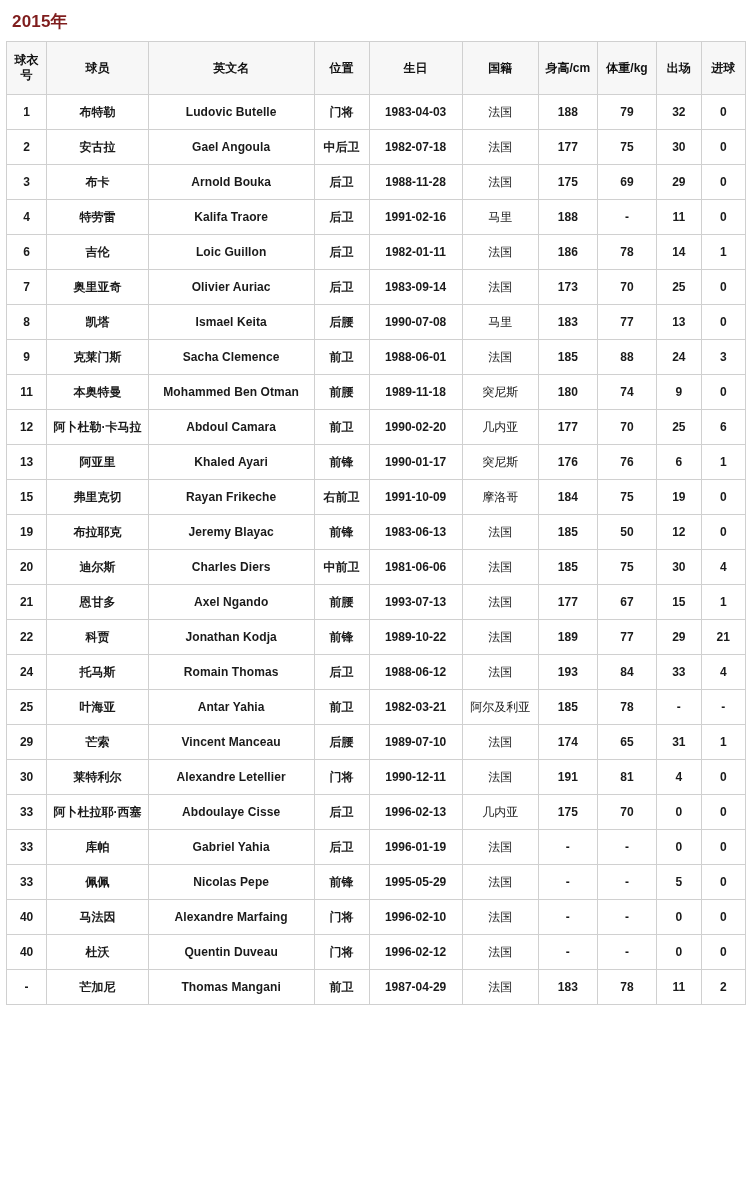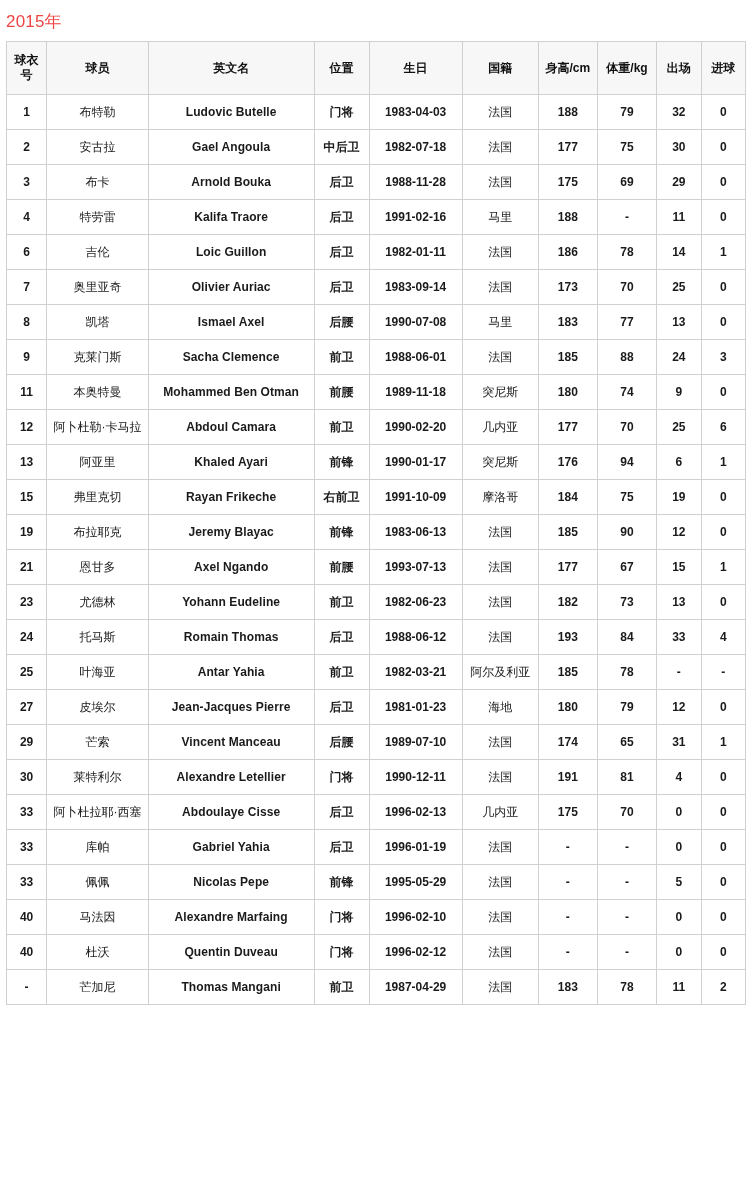--- a/index.html
+++ b/index.html
@@ -12,23 +12,23 @@
     font-family: "Liberation Sans", sans-serif;
     color: #1a1a1a;
   }
   .page {
     width: 752px;
     box-sizing: border-box;
     padding: 8px 6px 0 6px;
   }
   .page-title {
     font-size: 17px;
-    font-weight: normal;
-    color: #ef4444;
-    margin: 2px 0 8px 0;
+    font-weight: bold;
+    color: #7f1d1d;
+    margin: 2px 0 8px 6px;
     letter-spacing: 0.2px;
   }
   table.roster {
     width: 740px;
     border-collapse: collapse;
     table-layout: fixed;
     font-size: 12px;
   }
   table.roster th,
   table.roster td {
@@ -47,21 +47,21 @@
   }
   table.roster tbody td {
     height: 26px;
     background: #ffffff;
     color: #1a1a1a;
   }
   td.num, td.pos, td.nation, td.h, td.w, td.apps, td.goals {
     font-weight: bold;
   }
   td.cn {
-    font-weight: normal;
+    font-weight: bold;
     margin-left: 39px;
   }
   td.en {
     font-weight: bold;
     letter-spacing: 0.1px;
   }
   td.bd {
     font-weight: bold;
   }
   
@@ -178,21 +178,21 @@
           <td class="bd">1983-09-14</td>
           <td class="nat">法国</td>
           <td class="h">173</td>
           <td class="w">70</td>
           <td class="apps">25</td>
           <td class="goals">0</td>
         </tr>
         <tr>
           <td class="num">8</td>
           <td class="cn">凯塔</td>
-          <td class="en">Ismael Axel</td>
+          <td class="en">Ismael Keita</td>
           <td class="pos">后腰</td>
           <td class="bd">1990-07-08</td>
           <td class="nat">马里</td>
           <td class="h">183</td>
           <td class="w">77</td>
           <td class="apps">13</td>
           <td class="goals">0</td>
         </tr>
         <tr>
           <td class="num">9</td>
@@ -231,21 +231,21 @@
           <td class="goals">6</td>
         </tr>
         <tr>
           <td class="num">13</td>
           <td class="cn">阿亚里</td>
           <td class="en">Khaled Ayari</td>
           <td class="pos">前锋</td>
           <td class="bd">1990-01-17</td>
           <td class="nat">突尼斯</td>
           <td class="h">176</td>
-          <td class="w">94</td>
+          <td class="w">76</td>
           <td class="apps">6</td>
           <td class="goals">1</td>
         </tr>
         <tr>
           <td class="num">15</td>
           <td class="cn">弗里克切</td>
           <td class="en">Rayan Frikeche</td>
           <td class="pos">右前卫</td>
           <td class="bd">1991-10-09</td>
           <td class="nat">摩洛哥</td>
@@ -255,47 +255,59 @@
           <td class="goals">0</td>
         </tr>
         <tr>
           <td class="num">19</td>
           <td class="cn">布拉耶克</td>
           <td class="en">Jeremy Blayac</td>
           <td class="pos">前锋</td>
           <td class="bd">1983-06-13</td>
           <td class="nat">法国</td>
           <td class="h">185</td>
-          <td class="w">90</td>
+          <td class="w">50</td>
           <td class="apps">12</td>
           <td class="goals">0</td>
+        </tr>
+        <tr>
+          <td class="num">20</td>
+          <td class="cn">迪尔斯</td>
+          <td class="en">Charles Diers</td>
+          <td class="pos">中前卫</td>
+          <td class="bd">1981-06-06</td>
+          <td class="nat">法国</td>
+          <td class="h">185</td>
+          <td class="w">75</td>
+          <td class="apps">30</td>
+          <td class="goals">4</td>
         </tr>
         <tr>
           <td class="num">21</td>
           <td class="cn">恩甘多</td>
           <td class="en">Axel Ngando</td>
           <td class="pos">前腰</td>
           <td class="bd">1993-07-13</td>
           <td class="nat">法国</td>
           <td class="h">177</td>
           <td class="w">67</td>
           <td class="apps">15</td>
           <td class="goals">1</td>
         </tr>
         <tr>
-          <td class="num">23</td>
-          <td class="cn">尤德林</td>
-          <td class="en">Yohann Eudeline</td>
-          <td class="pos">前卫</td>
-          <td class="bd">1982-06-23</td>
-          <td class="nat">法国</td>
-          <td class="h">182</td>
-          <td class="w">73</td>
-          <td class="apps">13</td>
-          <td class="goals">0</td>
+          <td class="num">22</td>
+          <td class="cn">科贾</td>
+          <td class="en">Jonathan Kodja</td>
+          <td class="pos">前锋</td>
+          <td class="bd">1989-10-22</td>
+          <td class="nat">法国</td>
+          <td class="h">189</td>
+          <td class="w">77</td>
+          <td class="apps">29</td>
+          <td class="goals">21</td>
         </tr>
         <tr>
           <td class="num">24</td>
           <td class="cn">托马斯</td>
           <td class="en">Romain Thomas</td>
           <td class="pos">后卫</td>
           <td class="bd">1988-06-12</td>
           <td class="nat">法国</td>
           <td class="h">193</td>
           <td class="w">84</td>
@@ -308,32 +320,20 @@
           <td class="en">Antar Yahia</td>
           <td class="pos">前卫</td>
           <td class="bd">1982-03-21</td>
           <td class="nat">阿尔及利亚</td>
           <td class="h">185</td>
           <td class="w">78</td>
           <td class="apps">-</td>
           <td class="goals">-</td>
         </tr>
         <tr>
-          <td class="num">27</td>
-          <td class="cn">皮埃尔</td>
-          <td class="en">Jean-Jacques Pierre</td>
-          <td class="pos">后卫</td>
-          <td class="bd">1981-01-23</td>
-          <td class="nat">海地</td>
-          <td class="h">180</td>
-          <td class="w">79</td>
-          <td class="apps">12</td>
-          <td class="goals">0</td>
-        </tr>
-        <tr>
           <td class="num">29</td>
           <td class="cn">芒索</td>
           <td class="en">Vincent Manceau</td>
           <td class="pos">后腰</td>
           <td class="bd">1989-07-10</td>
           <td class="nat">法国</td>
           <td class="h">174</td>
           <td class="w">65</td>
           <td class="apps">31</td>
           <td class="goals">1</td>

